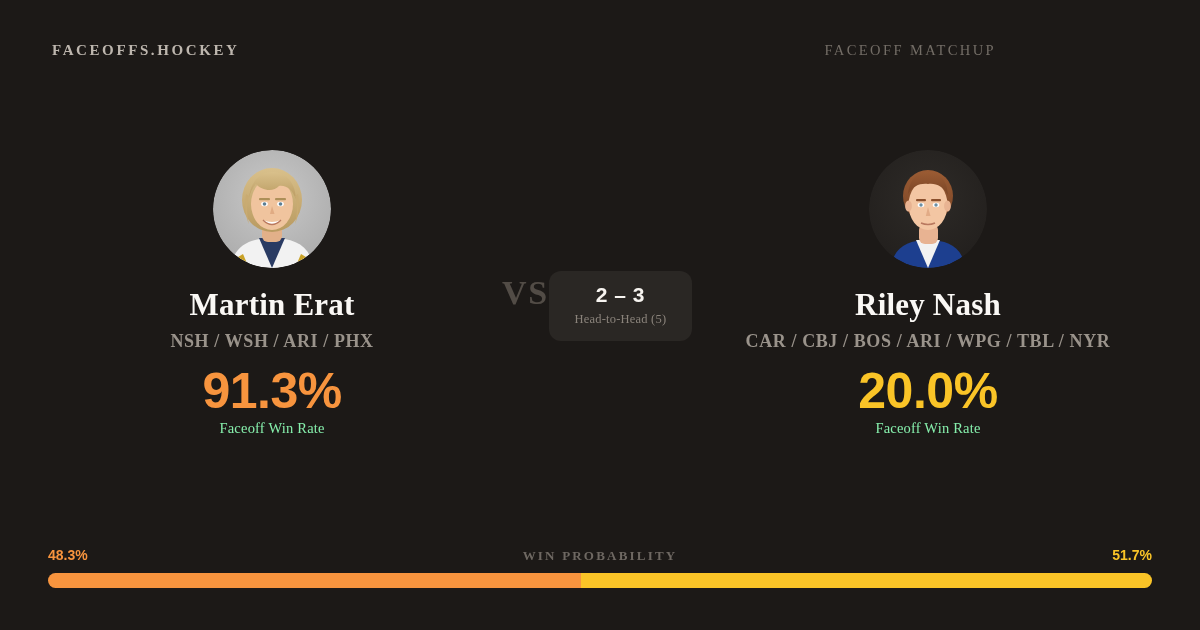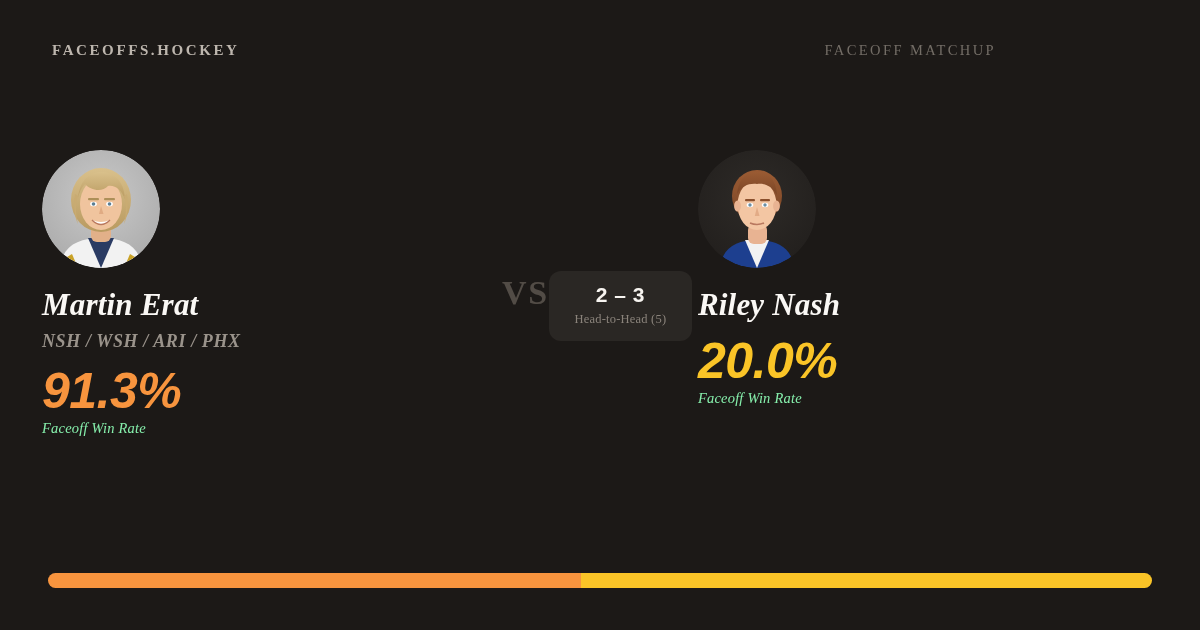--- a/index.html
+++ b/index.html
@@ -61,21 +61,21 @@
     top: 150px;
     display: flex;
     align-items: flex-start;
     justify-content: space-between;
   }
 
   .player {
     width: 470px;
     display: flex;
     flex-direction: column;
-    font-style: italic;
+    align-items: center;
   }
   .player-left { margin-left: 42px; }
   .player-right { margin-right: 42px; }
 
   .avatar {
     width: 118px;
     height: 118px;
     border-radius: 50%;
     overflow: hidden;
     position: relative;
@@ -331,26 +331,32 @@
             <circle cx="52" cy="55" r="1.7" fill="#6b8fa3"></circle>
             <circle cx="67" cy="55" r="1.7" fill="#6b8fa3"></circle>
 
             <path d="M59 57 L56.8 66 L61.5 66 Z" fill="#e2ab86"></path>
 
             <path d="M52 73 Q59 76 66 73" stroke="#b9795f" stroke-width="1.6" fill="none"></path>
           </g>
         </svg>
       </div>
       <div class="player-name">Riley Nash</div>
+      <div class="player-teams">CAR / CBJ / BOS / ARI / WPG / TBL / NYR</div>
       <div class="player-stat stat-right">20.0%</div>
       <div class="player-stat-label">Faceoff Win Rate</div>
     </div>
 
   </div>
 
   <div class="winprob">
+    <div class="winprob-row">
+      <div class="wp-left">48.3%</div>
+      <div class="wp-title">WIN PROBABILITY</div>
+      <div class="wp-right">51.7%</div>
+    </div>
     <div class="wp-bar">
       <div class="wp-seg-left" id="wp-seg-left" style="width: 48.3%;"></div>
       <div class="wp-seg-right" id="wp-seg-right"></div>
     </div>
   </div>
 
 </div>
 
 </body></html>

